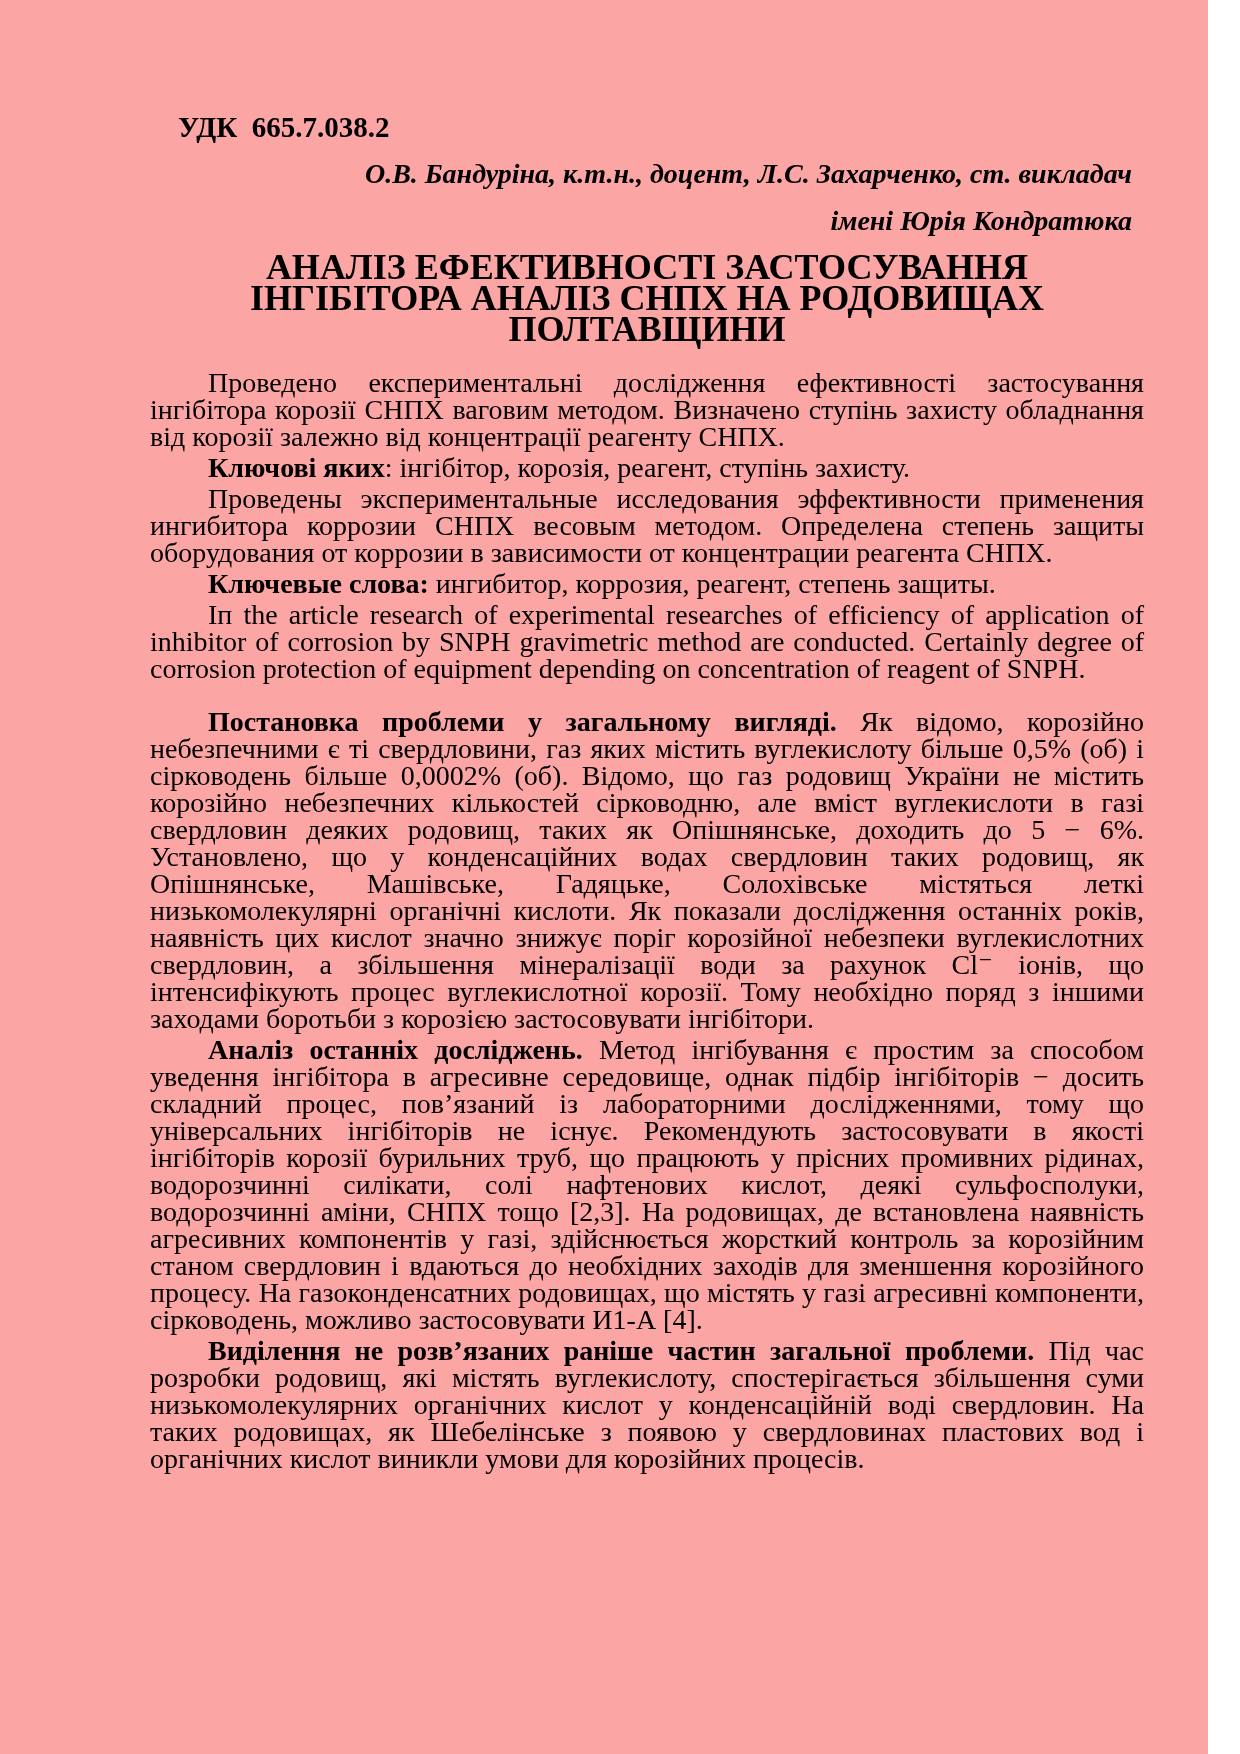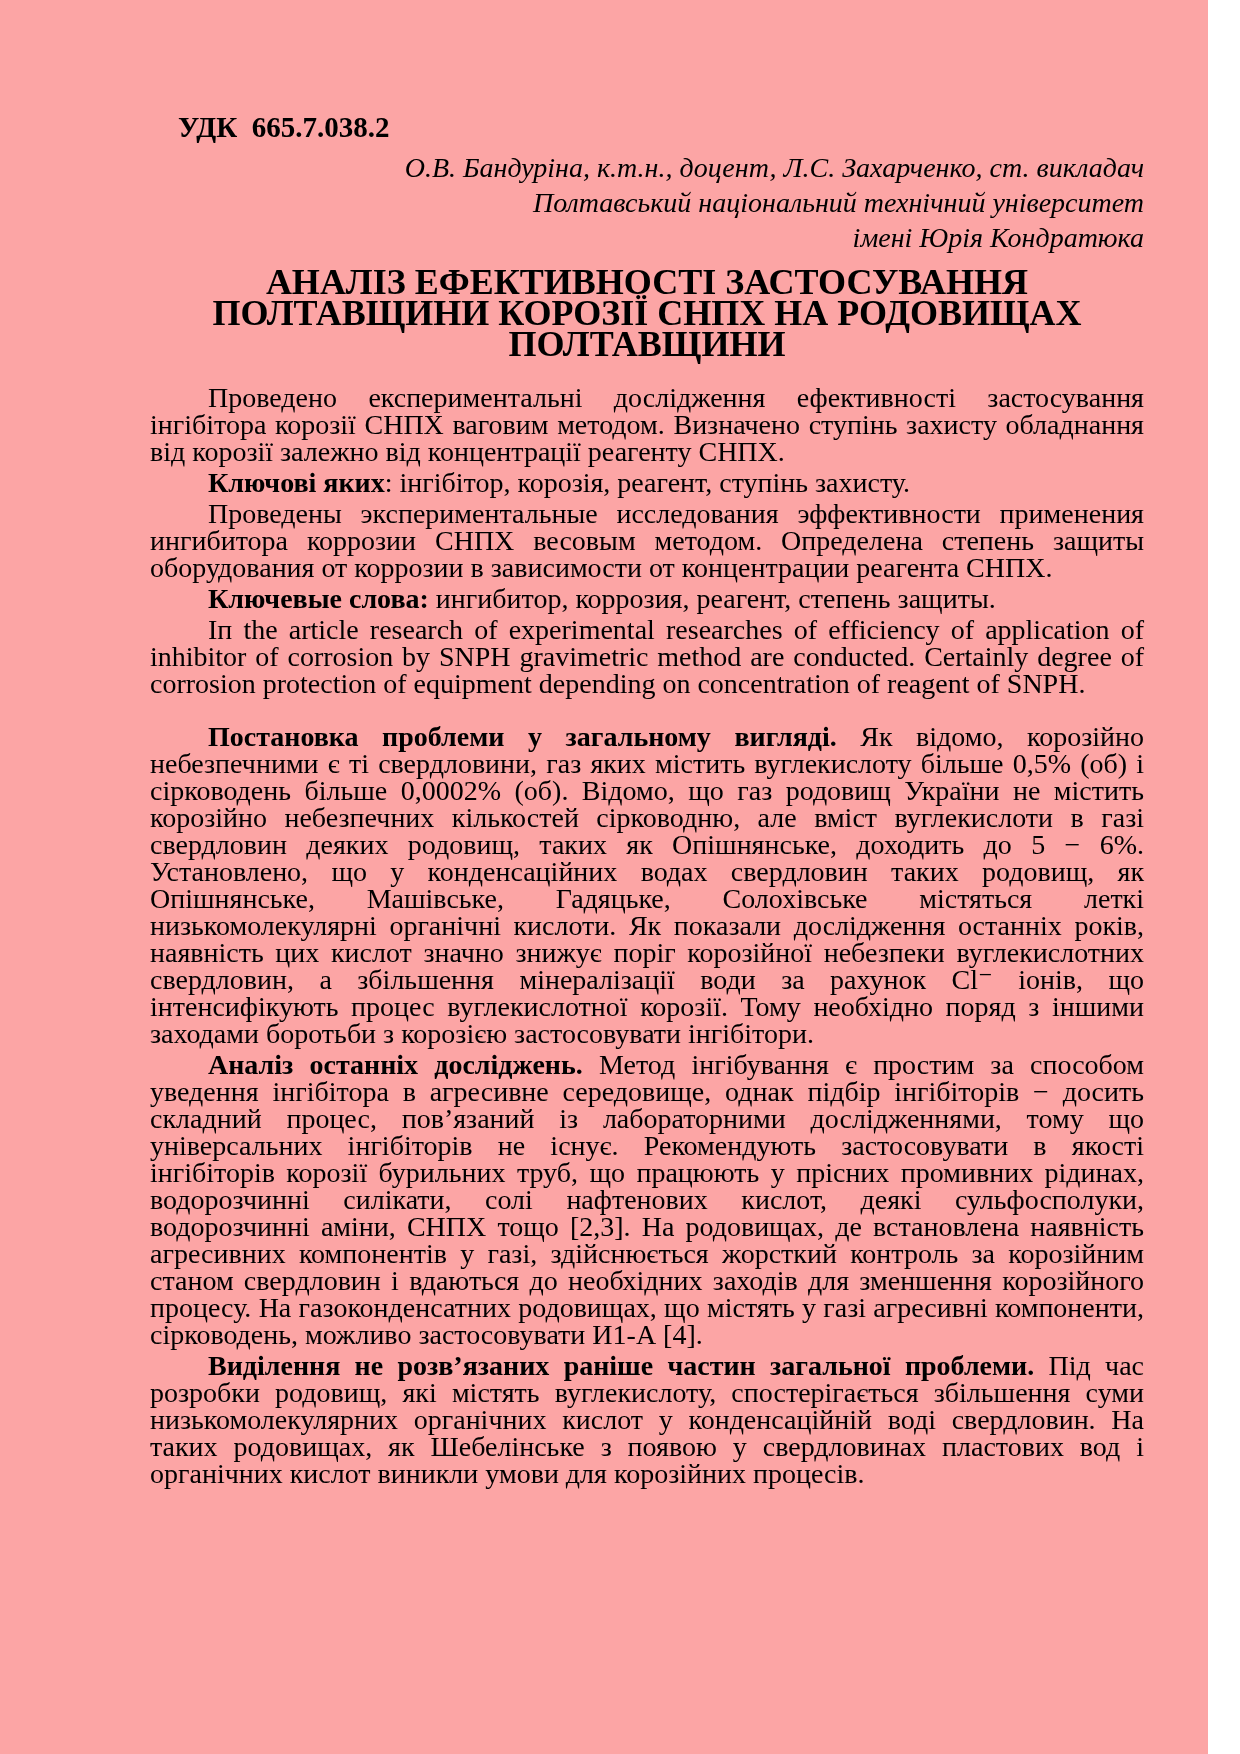--- a/index.html
+++ b/index.html
@@ -30,21 +30,21 @@
     font-size: 29px;
     line-height: 30px;
   }
   .byline {
     margin-top: 10px;
     text-align: right;
     font-style: italic;
     font-size: 28px;
     line-height: 31px;
   }
-  .byline p { margin: 4px; }
+  .byline p { margin: 16px; font-weight: bold; }
   .title {
     margin: 14px 0 0 0;
     text-align: center;
     font-weight: 700;
     font-size: 36px;
     line-height: 31px;
   }
   .title span { display: block; }
   .abstract { margin-top: 24px; }
   .body-sections { margin-top: 26px; }
@@ -60,27 +60,26 @@
 </head>
 <body>
 
 <div class="page">
   <div class="content">
 
     <p class="udc">УДК&nbsp; 665.7.038.2</p>
 
     <div class="byline">
       <p>О.В. Бандуріна, к.т.н., доцент, Л.С. Захарченко, ст. викладач</p>
-      <p>Полтавський національний технічний університет</p>
       <p>імені Юрія Кондратюка</p>
     </div>
 
     <h1 class="title">
       <span>АНАЛІЗ ЕФЕКТИВНОСТІ ЗАСТОСУВАННЯ</span>
-      <span>ПОЛТАВЩИНИ КОРОЗІЇ СНПХ НА РОДОВИЩАХ ПОЛТАВЩИНИ</span>
+      <span>ІНГІБІТОРА АНАЛІЗ СНПХ НА РОДОВИЩАХ ПОЛТАВЩИНИ</span>
     </h1>
 
     <div class="abstract">
       <p class="para">
         <span>Проведено експериментальні  дослідження ефективності застосування інгібітора корозії СНПХ ваговим методом. Визначено ступінь захисту обладнання від корозії залежно від концентрації реагенту СНПХ.</span>
       </p>
       <p class="para">
         <b>Ключові яких</b><span>: інгібітор, корозія, реагент, ступінь захисту.</span>
       </p>
       <p class="para">

